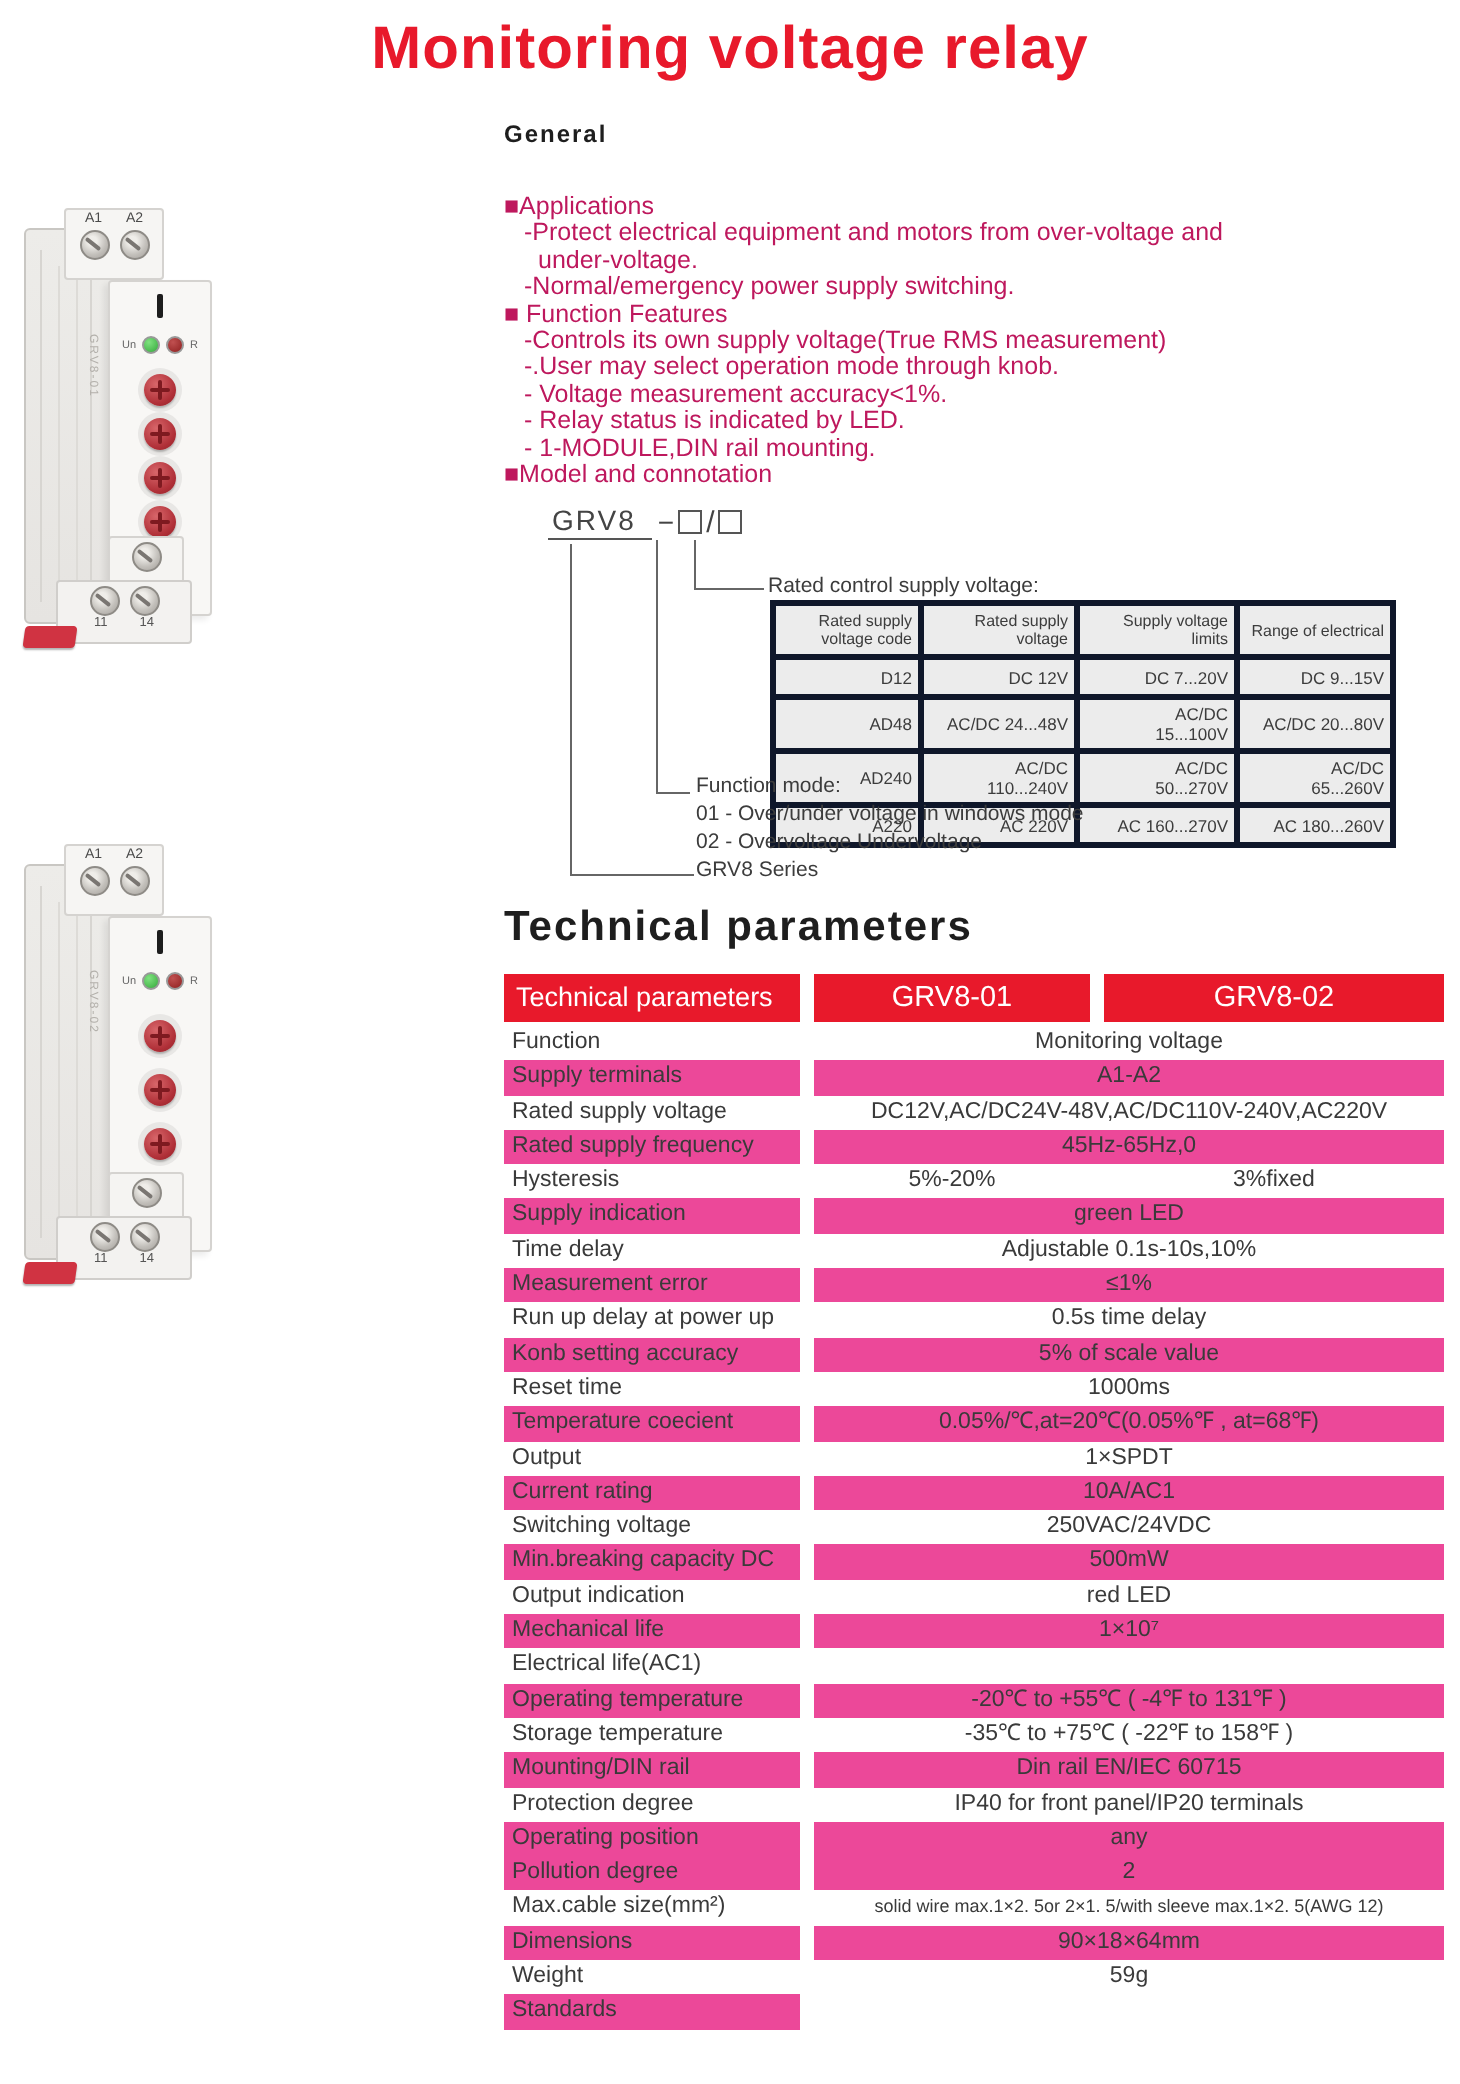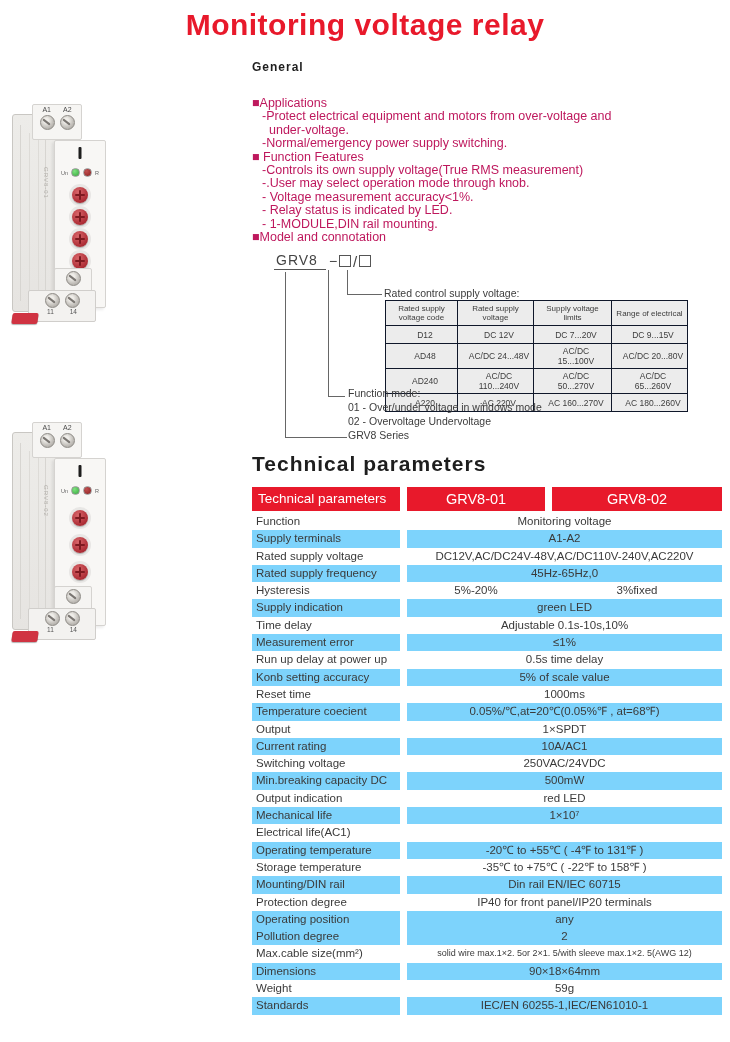--- a/index.html
+++ b/index.html
@@ -30,22 +30,22 @@
   .sq{display:inline-block;width:10px;height:10px;border:1.5px solid #555;margin:0 1px;}
   .model-slash{font-size:15px;margin:0 1px;}
   .cline{position:absolute;border-left:1px solid #666;border-bottom:1px solid #666;}
   #lineA{left:95px;top:20px;width:34px;height:24px;}
   #lineB{left:76px;top:20px;width:16px;height:126px;}
   #lineC{left:33px;top:22px;width:61px;height:165px;}
   .rated-label{position:absolute;left:132px;top:37px;font-size:10.5px;color:#3c3c3c;}
   
   #vt{position:absolute;left:133px;top:50px;border-collapse:collapse;}
   #vt th,#vt td{
-    border:1px solid #0f172a;background:#ececec;color:#3c3c3c;
-    font-weight:normal;text-align:center;padding:2px 3px;vertical-align:middle;
+    border:3px solid #0f172a;background:#ececec;color:#3c3c3c;
+    font-weight:normal;text-align:right;padding:2px 3px;vertical-align:middle;
   }
   #vt th{font-size:8px;line-height:9px;height:20px;}
   #vt td{font-size:8.5px;height:13px;padding-left:10px;}
   #vt th:nth-child(1),#vt td:nth-child(1){width:58px;}
   #vt th:nth-child(2),#vt td:nth-child(2){width:62px;}
   #vt th:nth-child(3),#vt td:nth-child(3){width:64px;}
   #vt th:nth-child(4),#vt td:nth-child(4){width:62px;}
   .fm-block{position:absolute;left:96px;top:136px;font-size:10.5px;color:#3c3c3c;line-height:14px;}
   .series-note{position:absolute;left:96px;top:179px;font-size:10.5px;color:#3c3c3c;}
   
@@ -55,21 +55,21 @@
   .th1{width:148px;font-size:13.5px;padding-left:6px;box-sizing:border-box;}
   .th2{width:138px;margin-left:7px;text-align:center;font-size:14.5px;}
   .th3{width:170px;margin-left:7px;text-align:center;font-size:14.5px;}
   .trow{display:flex;height:17.3px;}
   .tlabel{width:148px;padding-left:4px;box-sizing:border-box;font-size:11.5px;line-height:17.3px;white-space:nowrap;}
   .tval{font-size:11.5px;line-height:17.3px;text-align:center;white-space:nowrap;}
   .tval.span{width:315px;margin-left:7px;}
   .tval.v1{width:138px;margin-left:7px;}
   .tval.v2{width:170px;margin-left:7px;}
   .tval.small{font-size:9px;}
-  .alt{background:#7dd3fc;}
+  .alt{background:#ec4899;}
   
   .device{position:absolute;left:10px;width:100px;height:228px;}
   #dev1{top:100px;}
   #dev2{top:418px;}
   .d-rail{position:absolute;left:2px;top:14px;width:50px;height:196px;background:linear-gradient(180deg,#edece9,#e6e4e1);
     border:1px solid #c9c7c3;border-radius:3px;}
   .d-rail::before{content:"";position:absolute;left:7px;top:10px;bottom:10px;width:24px;
     border-left:1px solid #d7d5d1;border-right:1px solid #d7d5d1;}
   .d-rail::after{content:"";position:absolute;left:16px;top:18px;bottom:18px;width:8px;
     border-left:1px solid #dddbd7;border-right:1px solid #dddbd7;}
@@ -395,16 +395,15 @@
       <div class="trow">
         <div class="tlabel alt">Dimensions</div>
         <div class="tval span alt">90×18×64mm</div>
       </div>
       <div class="trow">
         <div class="tlabel">Weight</div>
         <div class="tval span">59g</div>
       </div>
       <div class="trow">
         <div class="tlabel alt">Standards</div>
-        <div class="tval span alt">IEC/EN 60255-1,IEC/EN61010-1</div>
       </div>
     </div>
 </div>
 
 </body></html>

